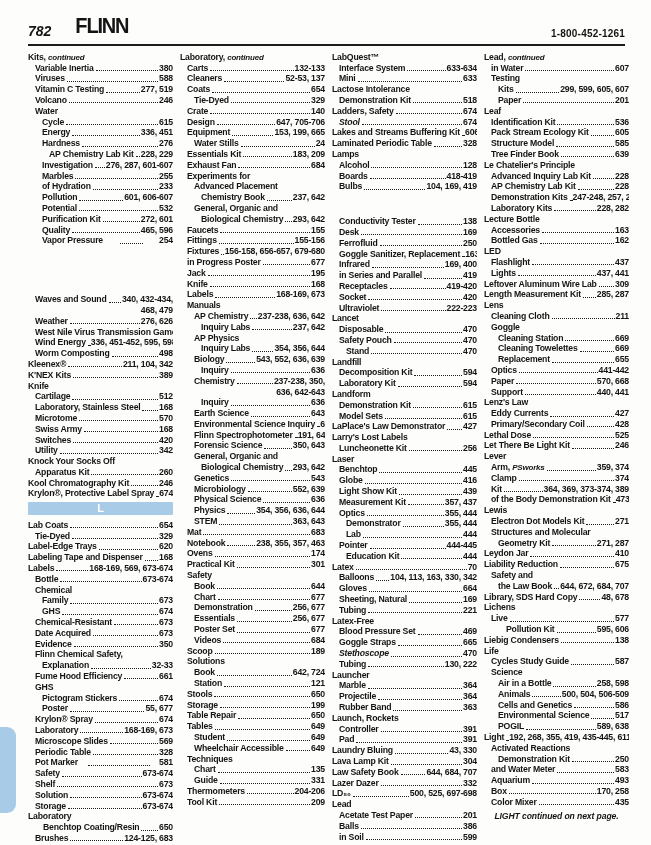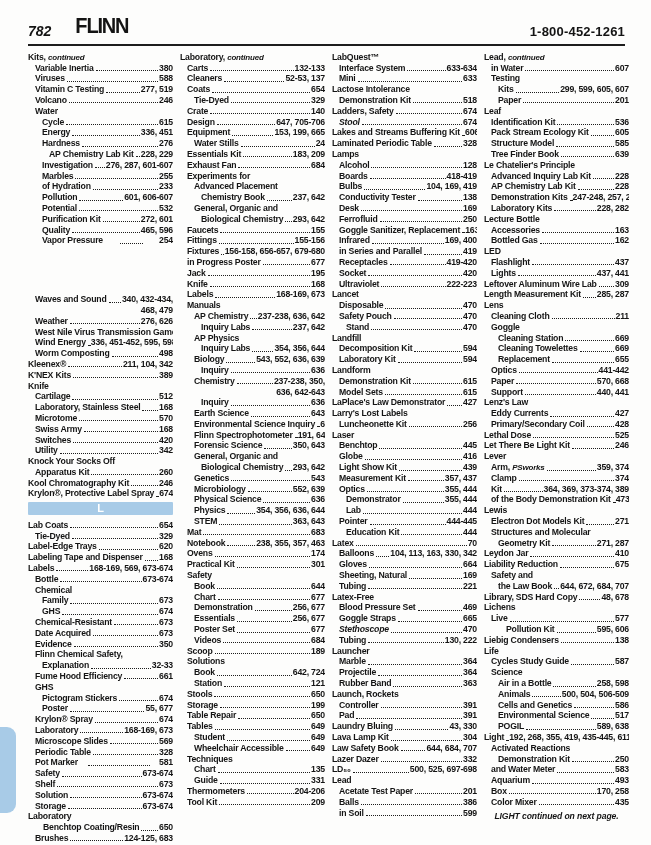--- a/index.html
+++ b/index.html
@@ -2,21 +2,21 @@
 <html><head>
 <meta charset="utf-8">
 <style>
   html,body{margin:0;padding:0;background:#e9e9e9;}
   .page{position:relative;width:651px;height:845px;background:#fdfdfc;overflow:hidden;
         font-family:"Liberation Sans",sans-serif;color:#141414;}
   .hdr{display:flex;align-items:flex-end;padding:16px 26px 3px 28px;}
   .pgnum{font-weight:bold;font-style:italic;font-size:14px;}
   .brand{font-weight:bold;font-size:20px;letter-spacing:-1.2px;margin-left:24px;
          transform:scaleY(1.12);transform-origin:bottom left;}
-  .phone{margin-left:auto;font-weight:bold;font-size:13px;letter-spacing:0.2px;}
+  .phone{margin-left:auto;font-weight:bold;font-size:10px;letter-spacing:0.2px;}
   .rule{border-top:2px solid #1d1d1d;margin:2px 26px 5px 28px;}
   .cols{display:flex;gap:7px;padding:0 26px 0 28px;}
   .col{width:145px;flex:0 0 145px;}
   .row{display:flex;align-items:flex-end;height:10.8px;font-size:8.7px;font-weight:bold;
        letter-spacing:-0.2px;white-space:nowrap;overflow:hidden;}
   .nm{flex:0 0 auto;}
   .it{font-style:italic;}
   .ti{font-style:italic;font-size:8px;}
   .ld{flex:1 1 2px;min-width:2px;border-bottom:1.6px dotted #1d1d1d;margin:0 1px 1.5px 2px;}
   .pg{flex:0 0 auto;}
@@ -744,21 +744,21 @@
         <div class="row" style="padding-left: 7px;">
           <span class="nm">Boards</span>
           <span class="ld"></span>
           <span class="pg">418-419</span>
         </div>
         <div class="row" style="padding-left: 7px;">
           <span class="nm">Bulbs</span>
           <span class="ld"></span>
           <span class="pg">104, 169, 419</span>
         </div>
-        <div class="row" style="padding-left: 7px;">
+        <div class="row" style="padding-left: 7px; margin-top: 24px;">
           <span class="nm">Conductivity Tester</span>
           <span class="ld"></span>
           <span class="pg">138</span>
         </div>
         <div class="row" style="padding-left: 7px;">
           <span class="nm">Desk</span>
           <span class="ld"></span>
           <span class="pg">169</span>
         </div>
         <div class="row" style="padding-left: 7px;">

